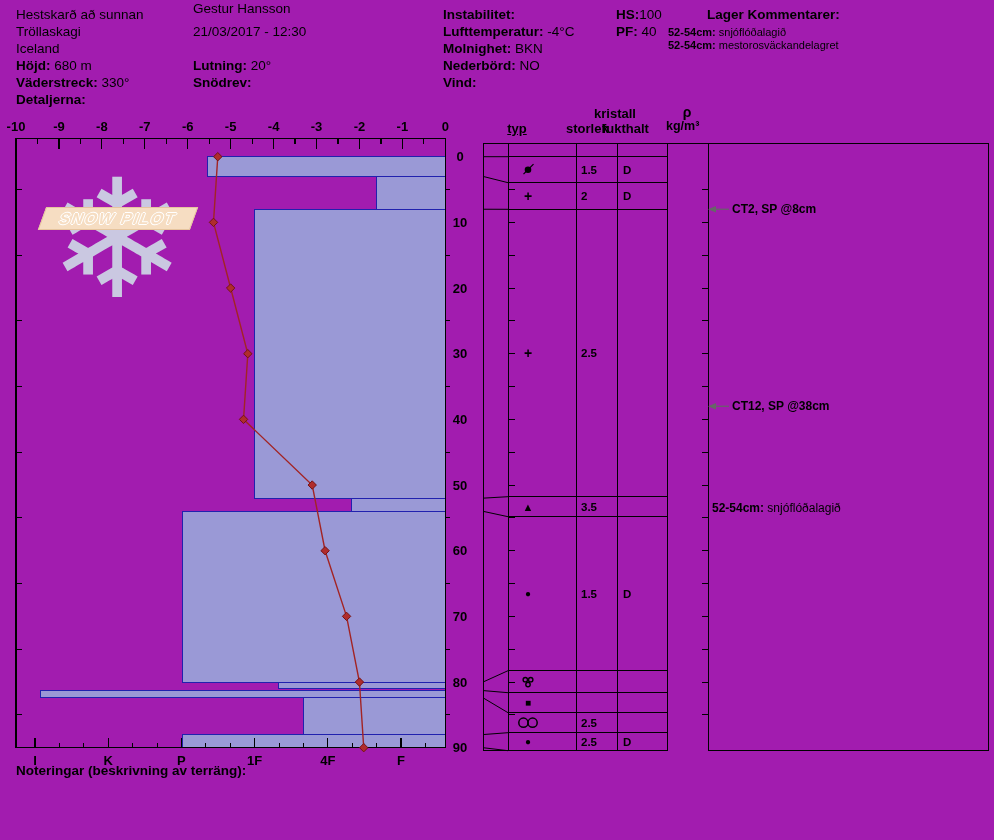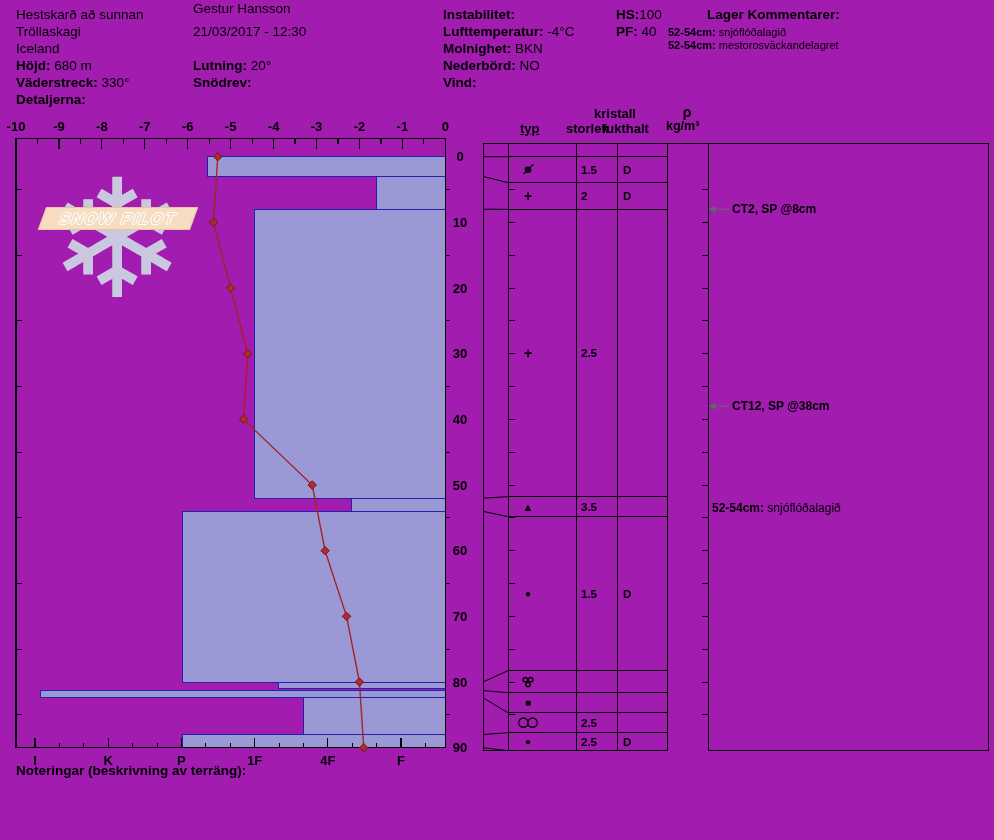--- a/index.html
+++ b/index.html
@@ -71,21 +71,21 @@
   <div class="abs small" style="left:668px;top:26px;">
     <span class="b">52-54cm:</span>
     <span>snjóflóðalagið</span>
   </div>
   <div class="abs small" style="left:668px;top:39px;">
     <span class="b">52-54cm:</span>
     <span>mestorosväckandelagret</span>
   </div>
 
   <div class="abs colhdr" style="left:545px;top:106px;width:54px;text-align:center;margin-left:43px;">kristall</div>
-  <div class="abs colhdr" style="left:520px;top:121px;width:40px;text-decoration:underline;">typ</div>
+  <div class="abs colhdr" style="left:497px;top:121px;width:40px;text-align:center;text-decoration:underline;">typ</div>
   <div class="abs colhdr" style="left:566px;top:121px;">storlek</div>
   <div class="abs colhdr" style="left:602px;top:121px;">fukthalt</div>
   <div class="abs colhdr" style="left:666px;top:104px;width:42px;text-align:center;font-size:14px;">ρ</div>
   <div class="abs colhdr" style="left:666px;top:119px;width:42px;text-align:left;font-size:12.5px;">kg/m³</div>
 
   <div id="logo-flake">❄</div>
   <div id="logo-banner">
     <span>SNOW PILOT</span>
   </div>
 

